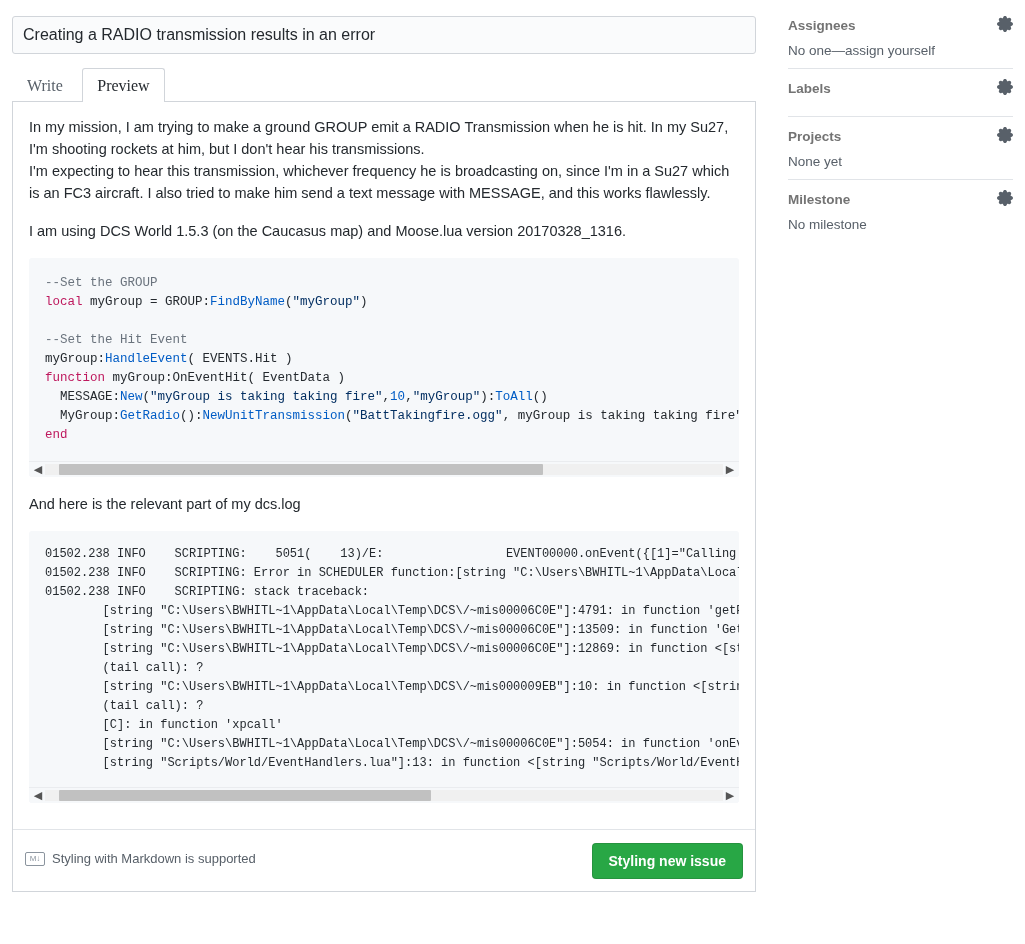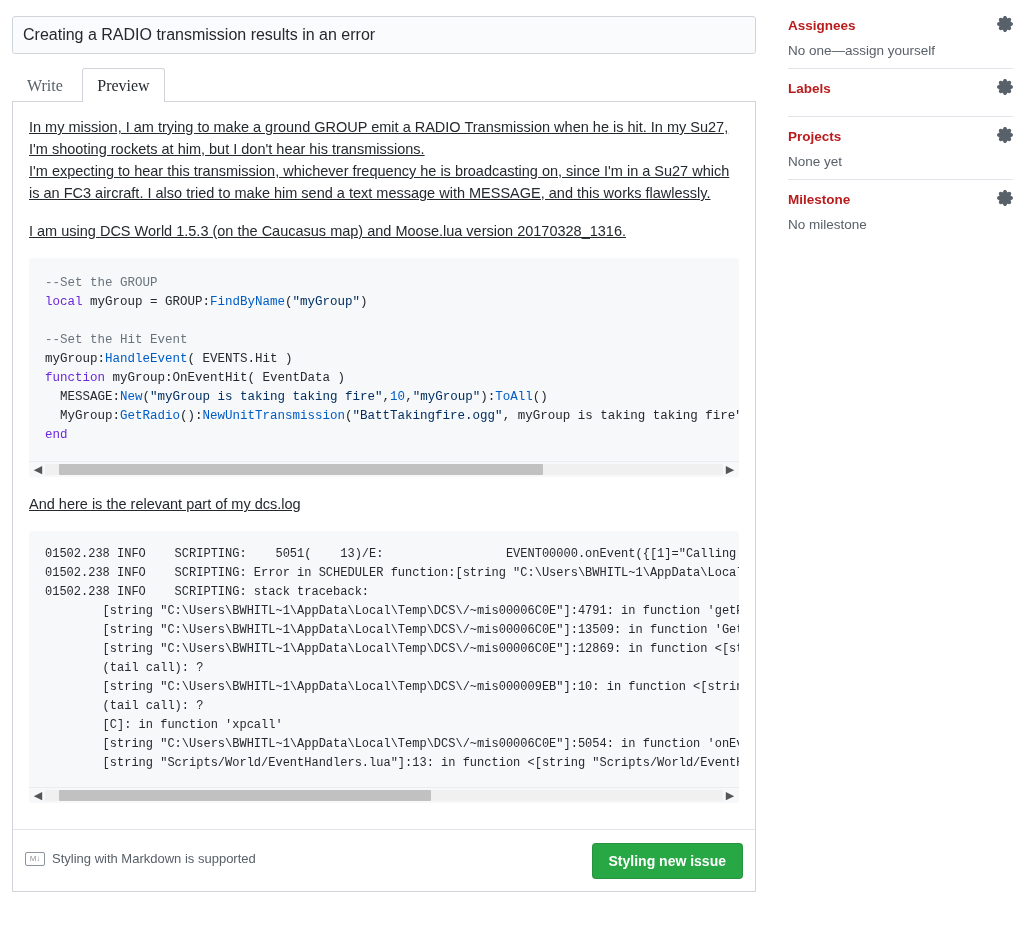--- a/index.html
+++ b/index.html
@@ -82,21 +82,20 @@
     padding: 14px 16px 0 16px;
     min-height: 790px;
     position: relative;
   }
 
   .para {
     font-size: 14.5px;
     line-height: 22px;
     color: #24292e;
     margin: 0 0 16px 0;
-    text-decoration: underline;
   }
 
   
   .codeblock {
     background: #f6f8fa;
     border-radius: 3px;
     position: relative;
     margin: 0 0 16px 0;
     overflow: hidden;
   }
@@ -108,21 +107,21 @@
     line-height: 19px;
     white-space: pre;
     overflow: hidden;
     color: #24292e;
   }
   .codeblock.log pre {
     font-size: 12px;
     line-height: 19px;
     padding: 14px 16px;
   }
-  .kw { color: #6d28d9; text-align: center; }
+  .kw { color: #be185d; text-align: center; }
   .fn { color: #005cc5; }
   .str { color: #032f62; }
   .cm { color: #6a737d; }
   .num { color: #005cc5; }
 
   
   .hscroll {
     height: 15px;
     background: #f6f8fa;
     border-top: 1px solid #eaecef;
@@ -215,21 +214,21 @@
   .sb-section {
     padding-bottom: 10px;
     border-bottom: 1px solid #e1e4e8;
     margin-bottom: 12px;
     position: relative;
   }
   .sb-section:last-child { border-bottom: none; }
   .sb-head {
     font-size: 13.5px;
     font-weight: bold;
-    color: #b91c1c;
+    color: #737373;
     margin-bottom: 10px;
   }
   .gear {
     position: absolute;
     right: 0;
     top: -2px;
     width: 16px;
     height: 16px;
     color: #586069;
     cursor: pointer;

